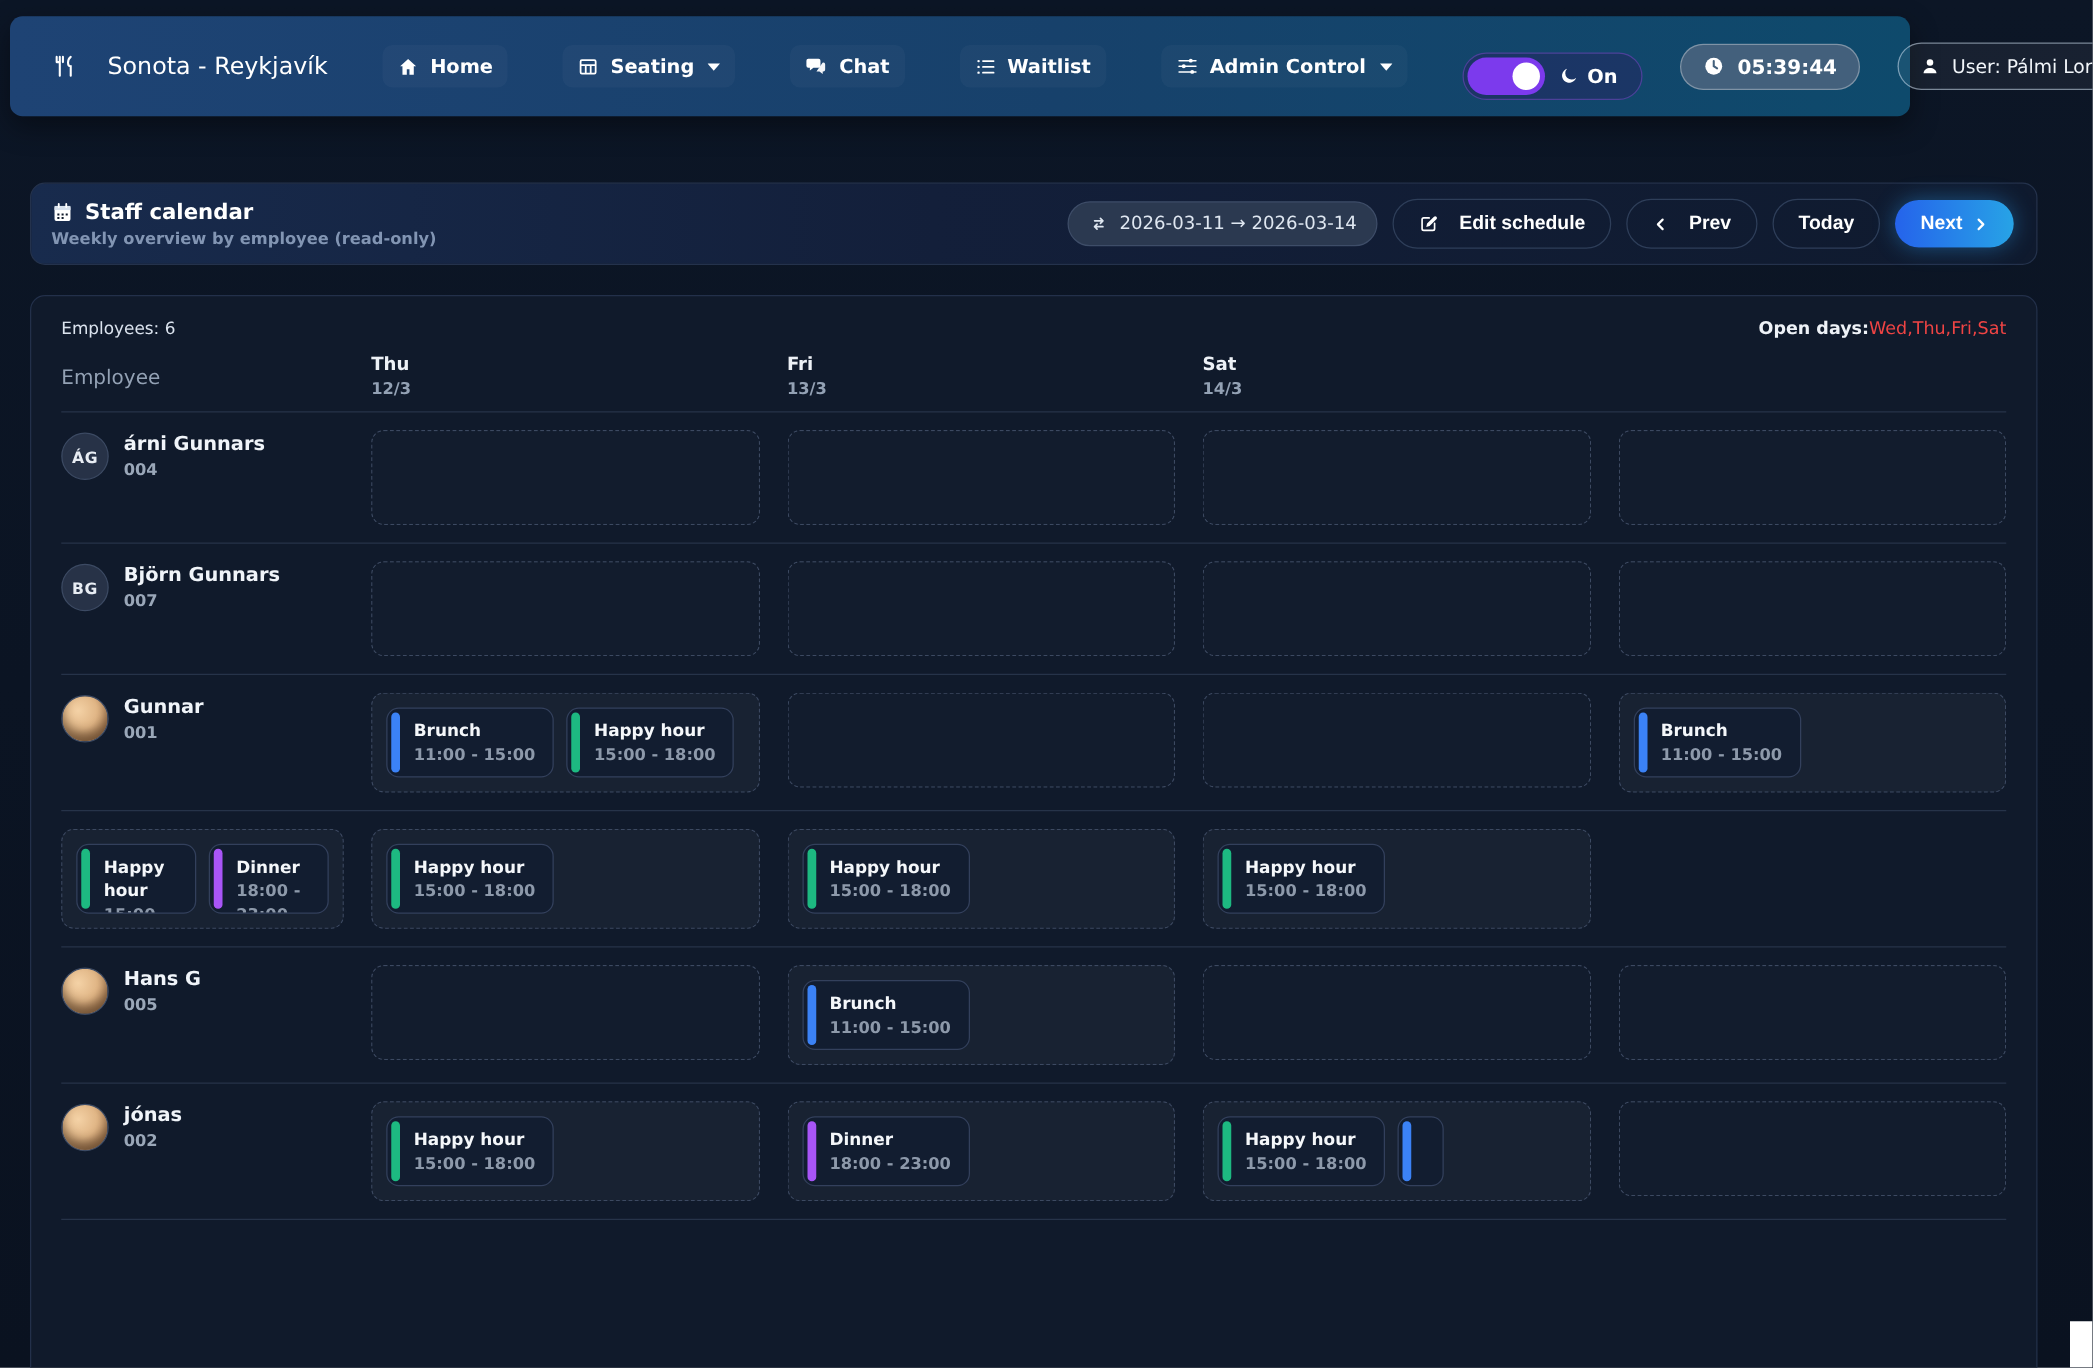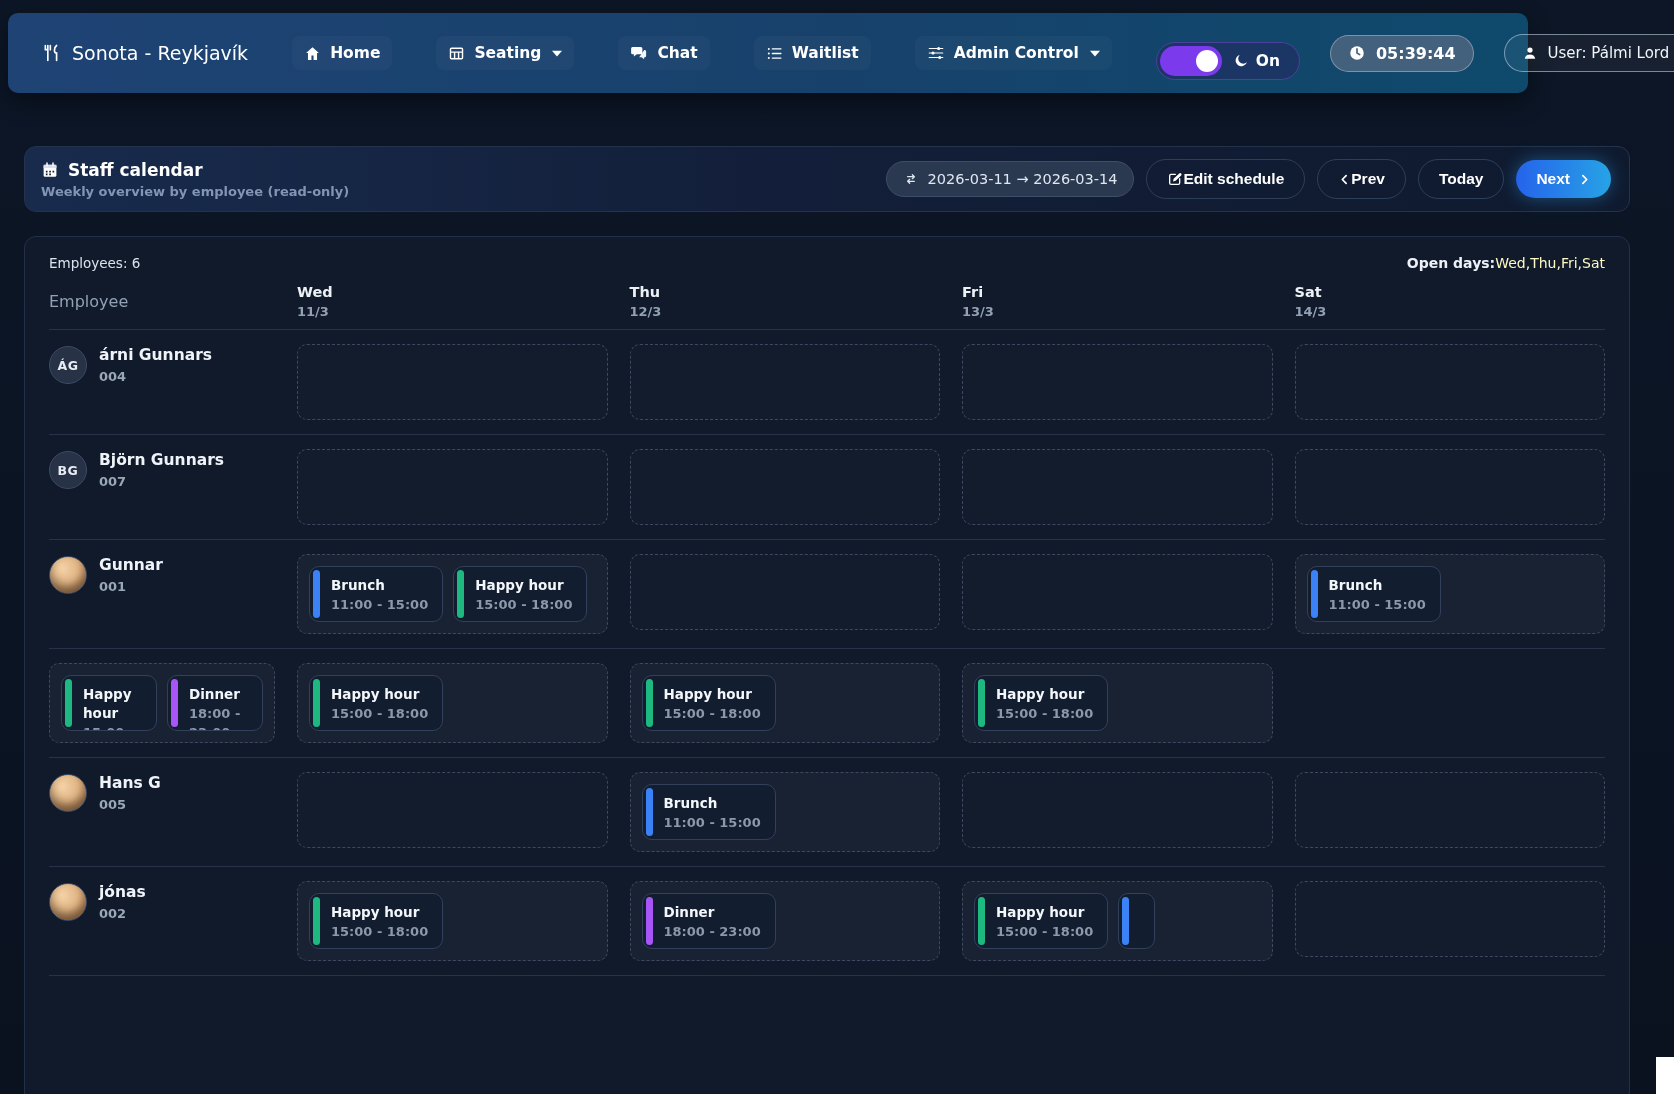--- a/index.html
+++ b/index.html
@@ -12,21 +12,21 @@
   [data-interactable="true"]{ cursor:pointer; }
 
   
   .navbar{
     position:absolute; left:8px; top:13px; width:1520px; height:80px;
     border-radius:10px;
     background:linear-gradient(90deg,#1e4374 0%,#17416b 55%,#0e4a6c 100%);
     display:flex; align-items:center; padding:0 34px; gap:44px;
     box-shadow:0 8px 22px rgba(0,0,0,.4);
   }
-  .brand{ display:flex; align-items:center; gap:10px; font-size:19px; color:#fff; white-space:nowrap; }
+  .brand{ display:flex; align-items:center; gap:24px; font-size:19px; color:#fff; white-space:nowrap; }
   .nav-item{ display:flex; align-items:center; gap:9px; color:#fff; font-weight:bold; font-size:15.5px;
     padding:8px 12px; border-radius:8px; background:rgba(255,255,255,.03); white-space:nowrap; }
   .caret{ margin-left:2px; display:inline-flex; }
   .nav-right{ margin-left:auto; display:flex; align-items:center; gap:30px; }
   .mode-pill{ display:flex; align-items:center; border:1px solid #4c4199; background:rgba(40,33,96,.45);
     border-radius:999px; padding:3px;margin-top:16px; }
   .switch{ width:62px; height:30px; background:#7c3aed; border-radius:999px; position:relative; }
   .knob{ position:absolute; right:4px; top:4px; width:22px; height:22px; background:#fff; border-radius:50%; }
   .mode-label{ display:flex; align-items:center; gap:7px; padding:0 16px 0 11px; color:#fff; font-weight:bold; font-size:15.5px; }
   .clock-pill{ display:flex; align-items:center; gap:10px; background:#43607c; border:1px solid rgba(255,255,255,.32);
@@ -39,36 +39,36 @@
     position:absolute; left:24px; top:146px; width:1606px; height:66px; border-radius:12px;
     background:linear-gradient(90deg,#182b4d 0%,#131f3a 45%,#0f1a2e 100%);
     border:1px solid #24324c;
     display:flex; align-items:center; justify-content:space-between; padding:0 18px 0 16px;
   }
   .hc-title{ display:flex; align-items:center; gap:9px; font-weight:bold; font-size:17px; color:#fff; }
   .hc-sub{ margin-top:4px; font-weight:bold; font-size:13px; color:#8295b3; }
   .hc-right{ display:flex; align-items:center; gap:12px; }
   .range-pill{ display:flex; align-items:center; gap:9px; background:#2b3950; border:1px solid #3e4d68;
     border-radius:999px; padding:9px 16px; color:#dfe7f1; font-size:14.5px; white-space:nowrap; }
-  .btn-outline{ display:flex; align-items:center; gap:0; background:transparent; border:1px solid #2e3e59;
+  .btn-outline{ display:flex; align-items:center; gap:16px; background:transparent; border:1px solid #2e3e59;
     border-radius:999px; padding:10px 20px; color:#fff; font-weight:bold; font-size:15.5px; white-space:nowrap; }
   .btn-next{ display:flex; align-items:center; gap:8px; border:none; border-radius:999px; padding:10px 20px;
     background:linear-gradient(90deg,#2563eb,#27a3e6); color:#fff; font-weight:bold; font-size:15.5px;
     box-shadow:0 0 18px rgba(42,150,230,.45); white-space:nowrap; }
 
   
   .table-card{
     position:absolute; left:24px; top:236px; width:1606px; height:920px; border-radius:12px;
     background:#101a2b; border:1px solid #23304a; padding:16px 24px;
   }
   .meta-row{ display:flex; justify-content:space-between; align-items:center; height:20px; }
   .emp-count{ color:#dbe3ee; font-size:13.5px; }
   .open-days{ font-size:14px; }
   .open-days .od-label{ font-weight:bold; color:#eef2f7; }
-  .open-days .od-value{ color:#fef9c3; }
+  .open-days .od-value{ color:#ef4444; }
   .grid{ display:grid; grid-template-columns:226px repeat(4,1fr); column-gap:22px; }
   .head-grid{ margin-top:10px; padding-bottom:10px; border-bottom:1px solid #263349; }
   .col-label{ color:#93a1b4; font-size:16px; align-self:center; }
   .day-name{ color:#edf1f6; font-weight:bold; font-size:14.5px; line-height:18px; }
   .day-date{ color:#93a1b4; font-weight:bold; font-size:13px; margin-top:3px; }
   .t-row{ padding:14px 0; border-bottom:1px solid #263349; align-items:start; }
   .emp-cell{ display:flex; gap:12px; align-items:flex-start; padding-top:2px; }
   .avatar{ width:38px; height:38px; border-radius:50%; flex-shrink:0; border:1px solid #3c4a63; }
   .avatar.initials{ background:#273247; color:#e8edf4; font-weight:bold; font-size:12.5px;
     display:flex; align-items:center; justify-content:center; letter-spacing:.5px; }
@@ -269,24 +269,20 @@
   <div class="meta-row">
     <span class="emp-count" data-interactable="false">Employees: 6</span>
     <span class="open-days" data-interactable="false">
       <span class="od-label" data-interactable="false">Open days:</span><span class="od-value" data-interactable="false">Wed,Thu,Fri,Sat</span>
     </span>
   </div>
 
   <div class="grid head-grid" data-interactable="false">
     <div class="col-label" data-interactable="false">Employee</div>
 
-  <div data-interactable="false">
-        <div class="day-name" data-interactable="false">Wed</div>
-        <div class="day-date" data-interactable="false">11/3</div>
-      </div>
       <div data-interactable="false">
         <div class="day-name" data-interactable="false">Thu</div>
         <div class="day-date" data-interactable="false">12/3</div>
       </div>
       <div data-interactable="false">
         <div class="day-name" data-interactable="false">Fri</div>
         <div class="day-date" data-interactable="false">13/3</div>
       </div>
       <div data-interactable="false">
         <div class="day-name" data-interactable="false">Sat</div>

